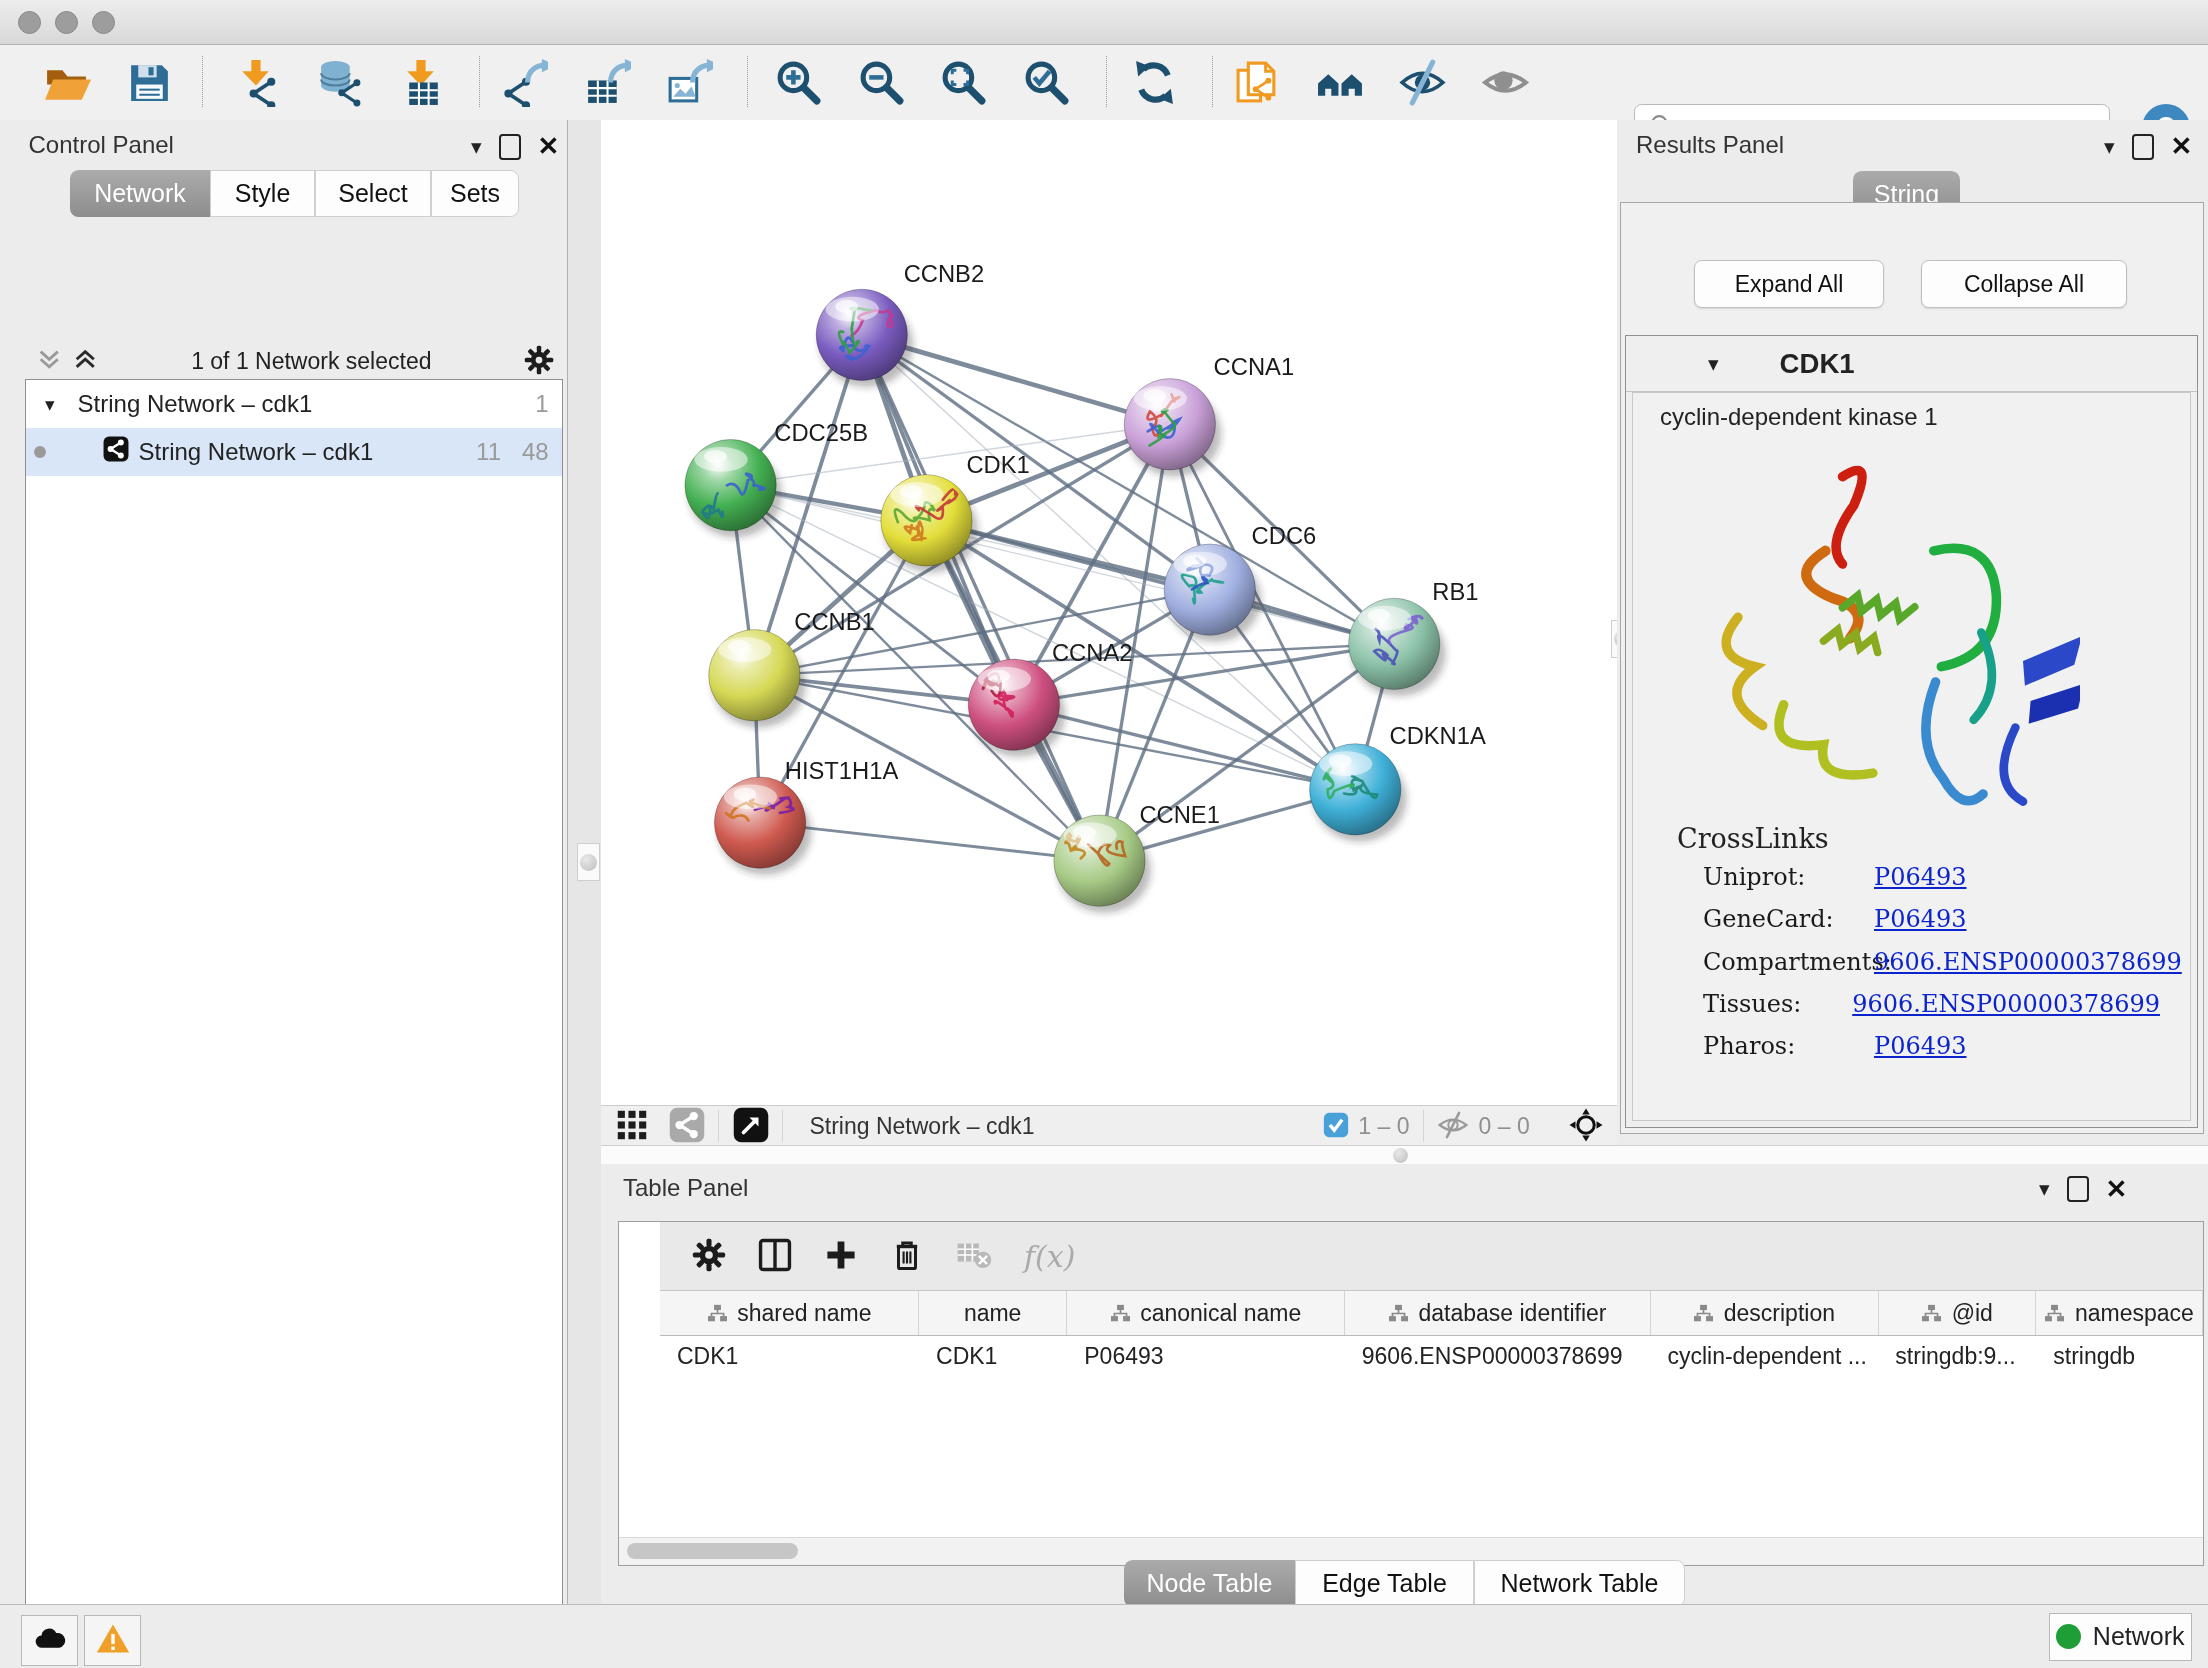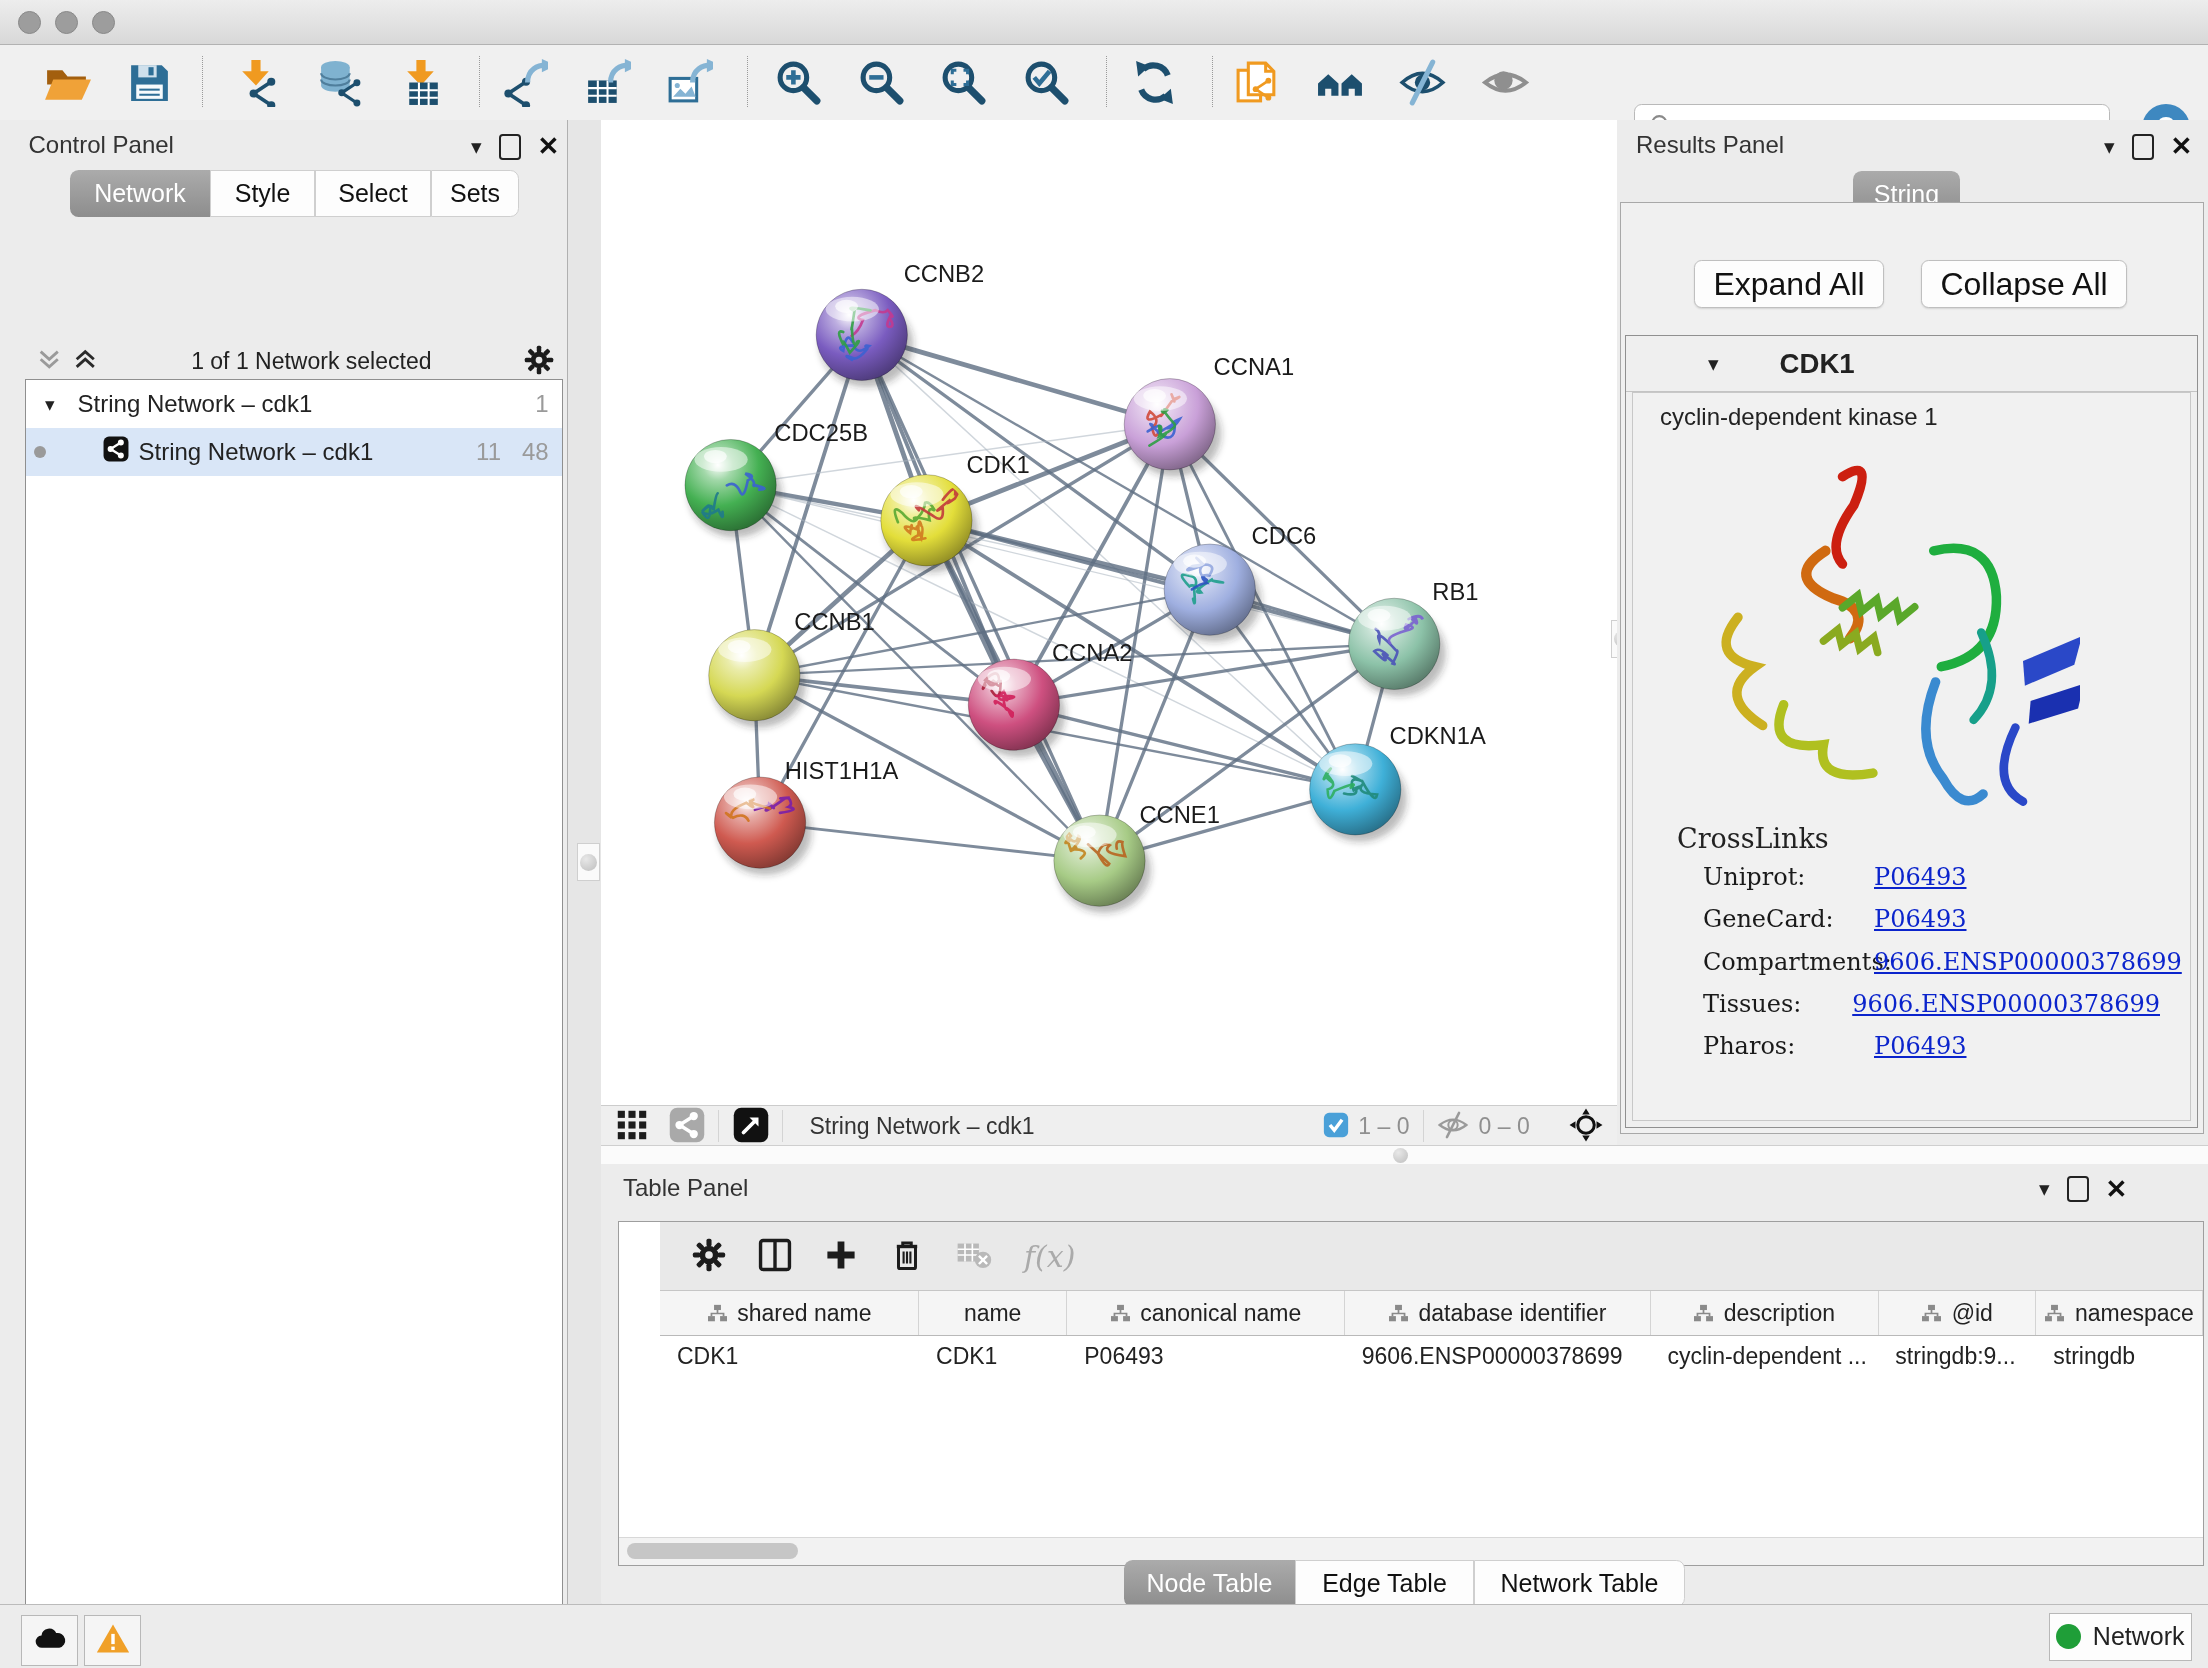--- a/index.html
+++ b/index.html
@@ -50,21 +50,21 @@
   
   .vsplit{left:567px;top:120px;width:34px;height:1484px;background:#e6e6e6;border-left:1px solid #b0b0b0;}
   .handlebox{background:#fafafa;border:1px solid #cfcfcf;display:flex;align-items:center;justify-content:center;}
   .handledot{border-radius:50%;background:radial-gradient(circle at 35% 30%,#e8e8e8,#bdbdbd);}
   .hsplit{left:601px;top:1145px;width:1607px;height:19px;background:#fbfbfb;
           border-top:1px solid #cfcfcf;border-bottom:1px solid #ddd;}
   
   .rp{left:1617px;top:120px;width:592px;height:1025px;background:#ececec;}
   .rbox{left:1620px;top:202px;width:584px;height:932px;background:#f0f0f0;border:1.4px solid #a8a8a8;box-sizing:border-box;}
   .rbtn{height:46px;background:#fdfdfd;border:1px solid #bfbfbf;border-radius:7.6px;
-        display:flex;align-items:center;justify-content:center;font-size:32px;color:#111;
+        display:flex;align-items:center;justify-content:center;font-size:23px;color:#111;
         box-shadow:0 1px 1.9px rgba(0,0,0,.12);}
   .rlist{left:1625px;top:335px;width:573px;height:793px;background:#efefef;border:1.4px solid #909090;box-sizing:border-box;}
   .rentryhdr{height:55px;border-bottom:1px solid #c4c4c4;display:flex;align-items:center;}
   .rdetail{left:1632px;top:392px;width:559px;height:729px;background:#f1f1f1;border:1px solid #c8c8c8;box-sizing:border-box;}
   .serif{font-family:"DejaVu Serif","Liberation Serif",serif;}
   .xlink{color:#0b24cc;text-decoration:underline;font-size:24px;}
   .xlabel{font-size:24px;color:#1a1a1a;}
   
   .tp{left:601px;top:1164px;width:1607px;height:439px;background:#ececec;}
   .tpbox{left:618px;top:1221px;width:1586px;height:345px;background:#fff;border:1.4px solid #9e9e9e;box-sizing:border-box;padding-left:41px;}

